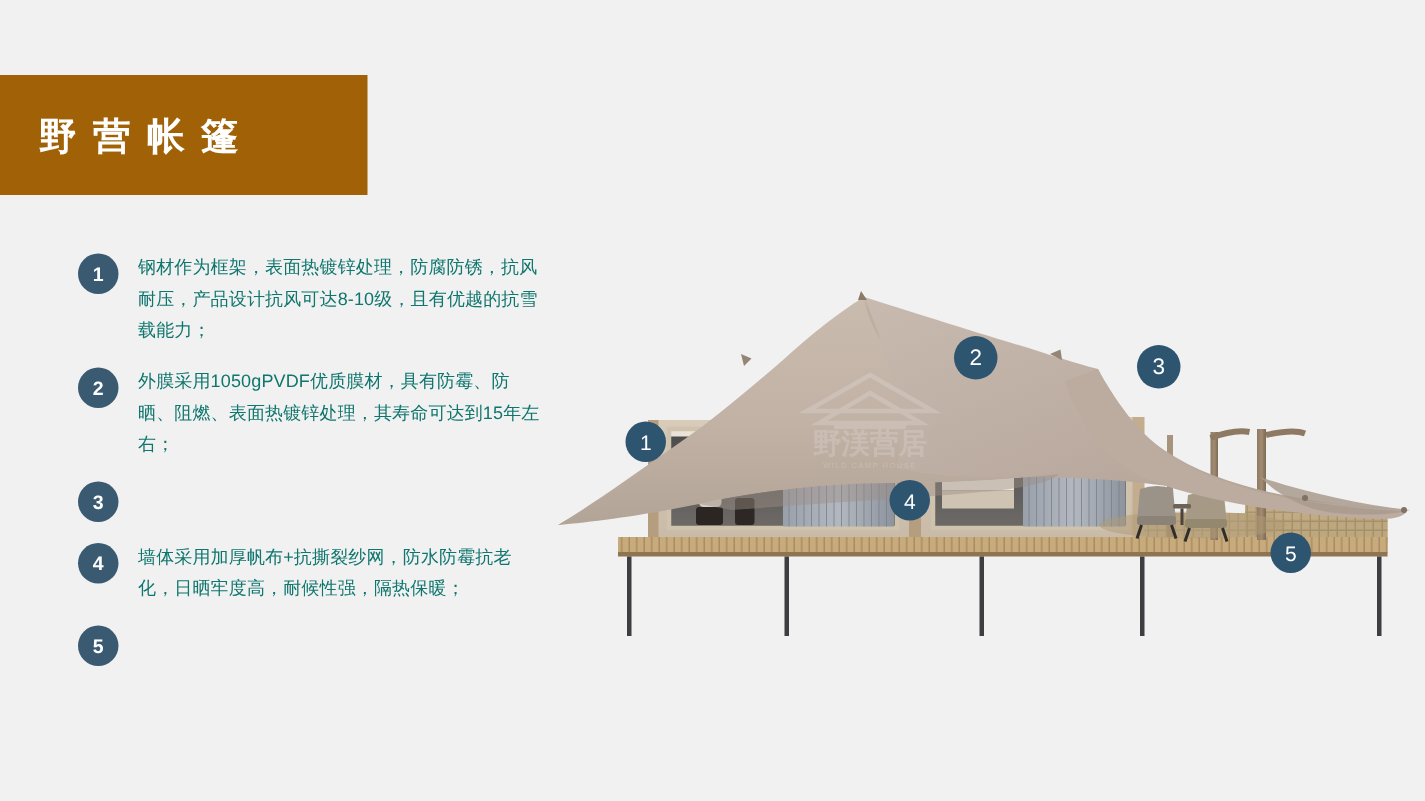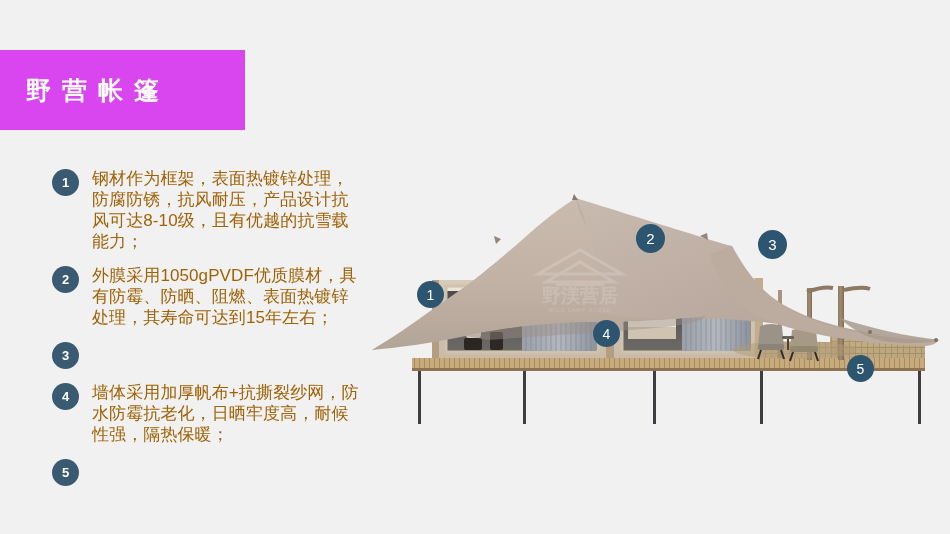--- a/index.html
+++ b/index.html
@@ -16,21 +16,21 @@
     font-family: "Liberation Sans", "DejaVu Sans", sans-serif;
   }
 
   
   #title-block {
     position: absolute;
     left: 0px;
     top: 50px;
     width: 245px;
     height: 80px;
-    background: #d946ef;
+    background: #a16207;
     display: flex;
     align-items: center;
   }
   #title-text {
     color: #ffffff;
     font-size: 25px;
     font-weight: bold;
     letter-spacing: 11px;
     padding-left: 26px;
     white-space: nowrap;
@@ -57,22 +57,22 @@
     color: #ffffff;
     font-size: 13px;
     font-weight: bold;
     display: flex;
     align-items: center;
     justify-content: center;
     margin-top: 1px;
   }
   .feature-text {
     margin-left: 13px;
-    color: #a16207;
-    font-size: 17px;
+    color: #0f766e;
+    font-size: 12px;
     line-height: 21px;
     letter-spacing: 0.1px;
     width: 268px;
   }
 
   
   #tent-figure {
     position: absolute;
     left: 370px;
     top: 150px;

